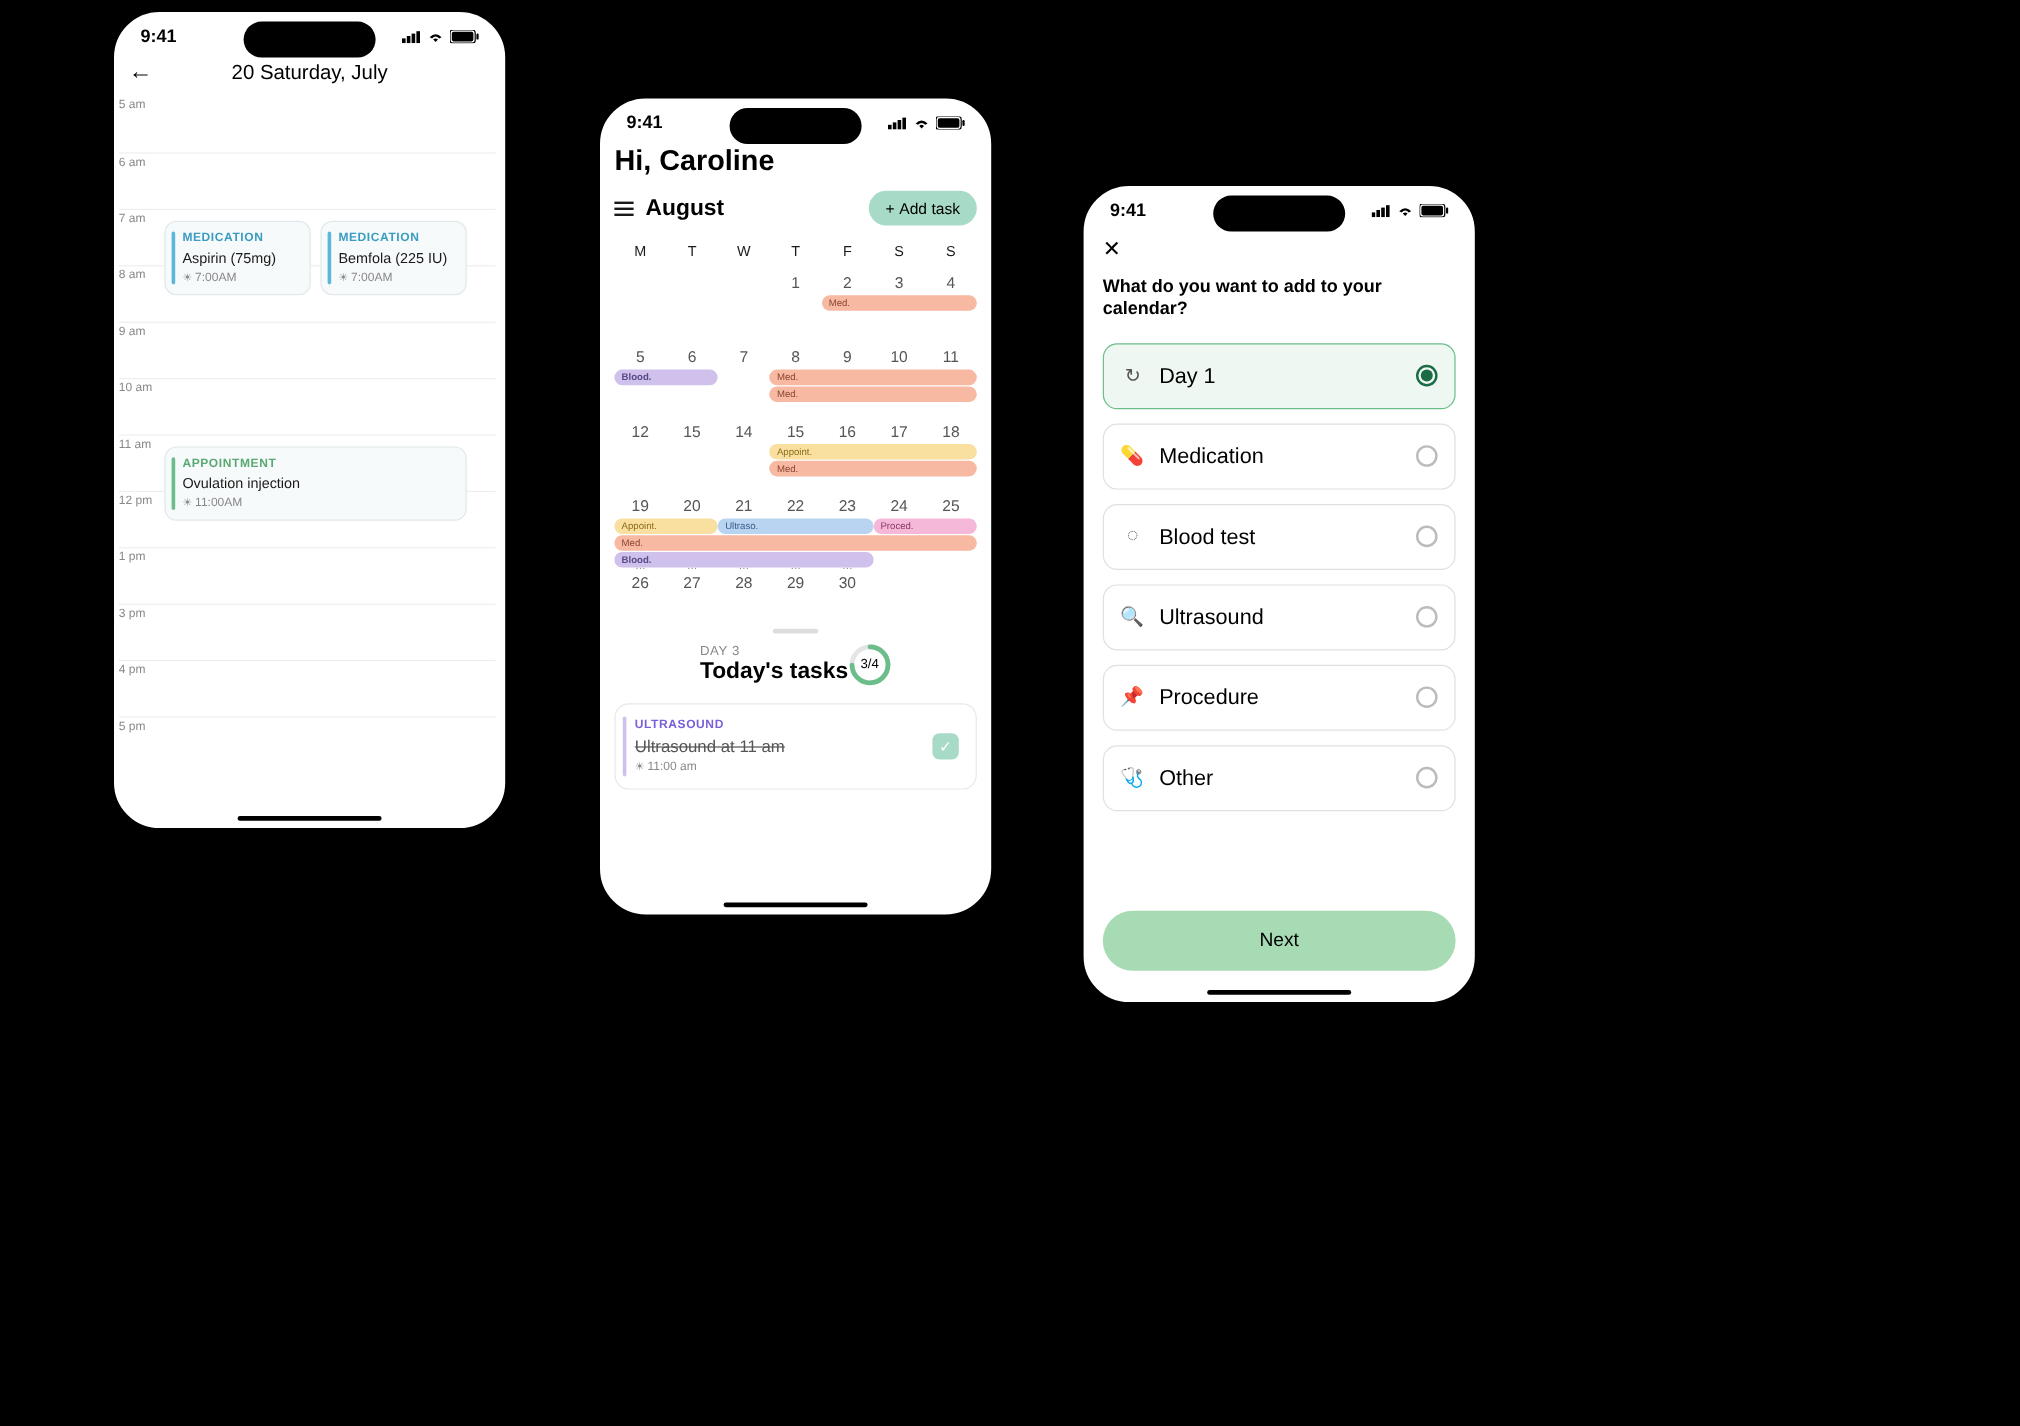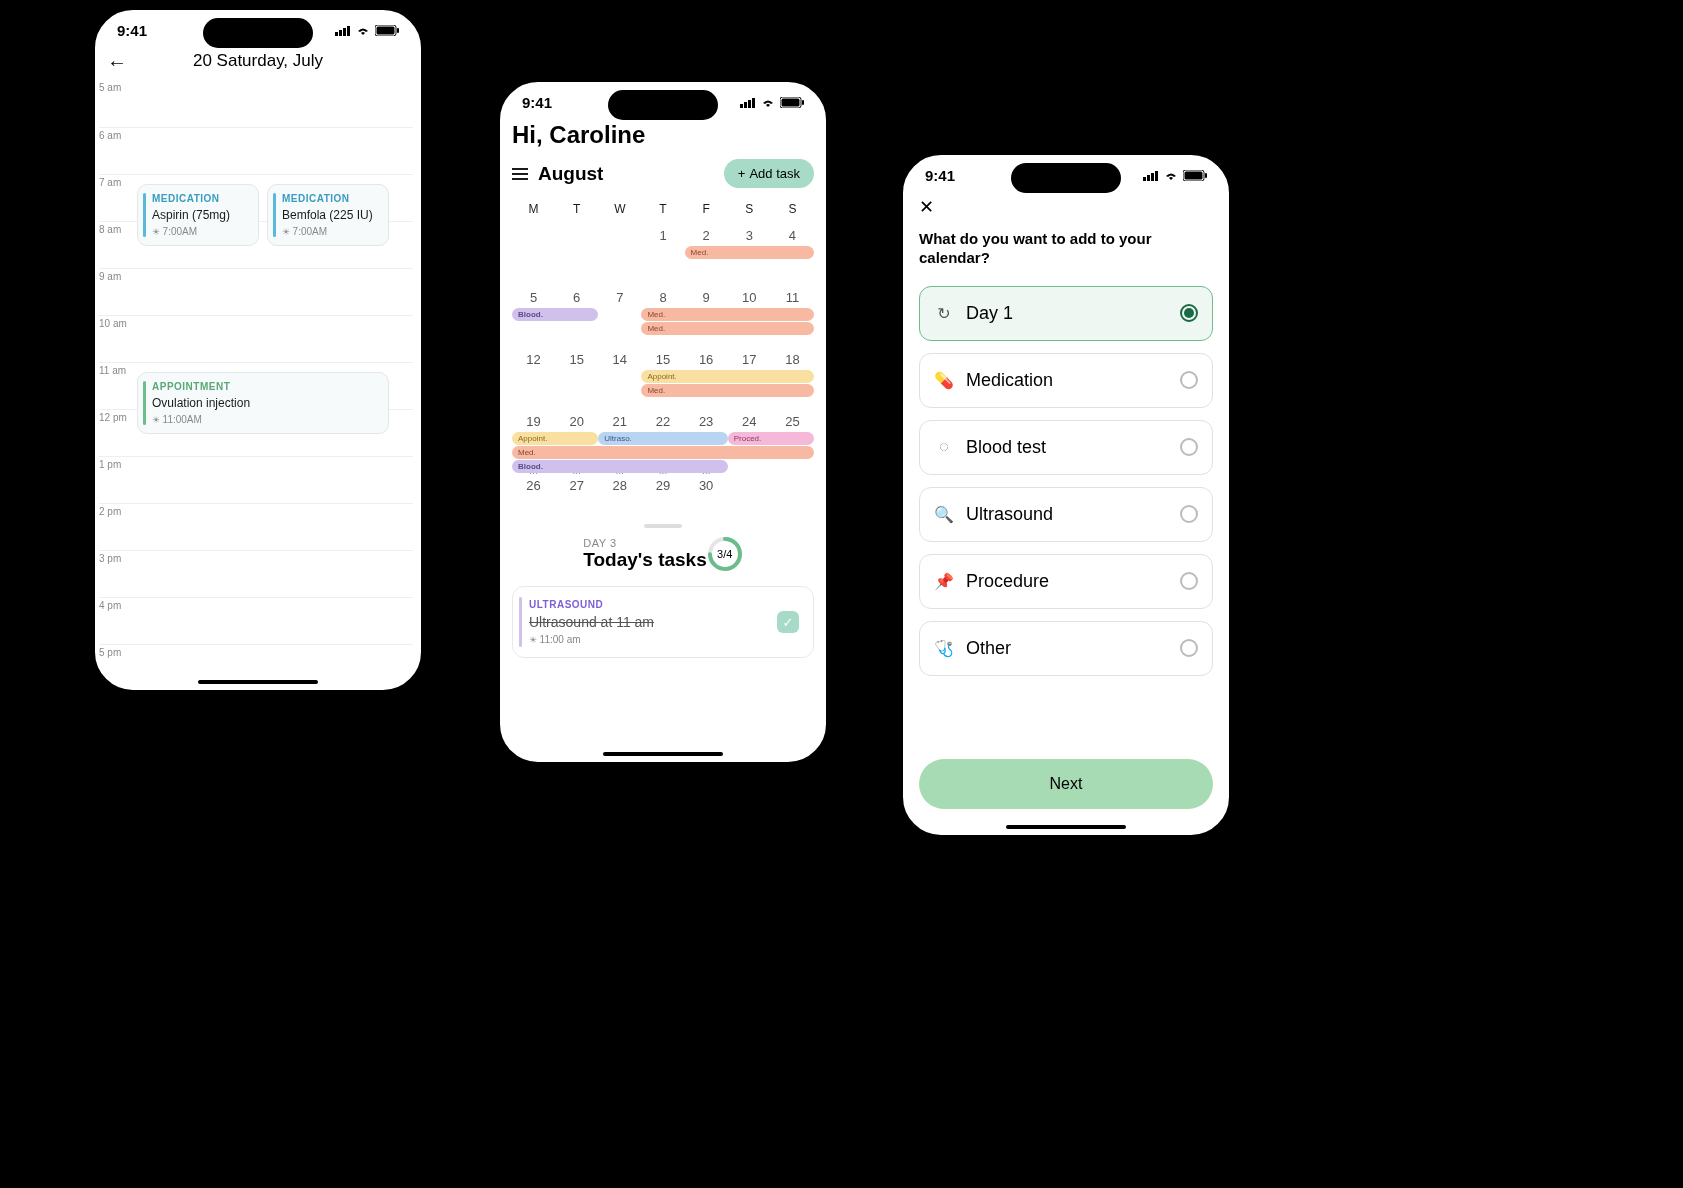--- a/index.html
+++ b/index.html
@@ -184,23 +184,20 @@
         <span class="hour-label">10 am</span>
       </div>
     <div class="hour-row">
         <span class="hour-label">11 am</span>
       </div>
     <div class="hour-row">
         <span class="hour-label">12 pm</span>
       </div>
     <div class="hour-row">
         <span class="hour-label">1 pm</span>
-      </div>
-    <div class="hour-row">
-        <span class="hour-label">2 pm</span>
       </div>
     <div class="hour-row">
         <span class="hour-label">3 pm</span>
       </div>
     <div class="hour-row">
         <span class="hour-label">4 pm</span>
       </div>
     <div class="hour-row">
         <span class="hour-label">5 pm</span>
       </div>

